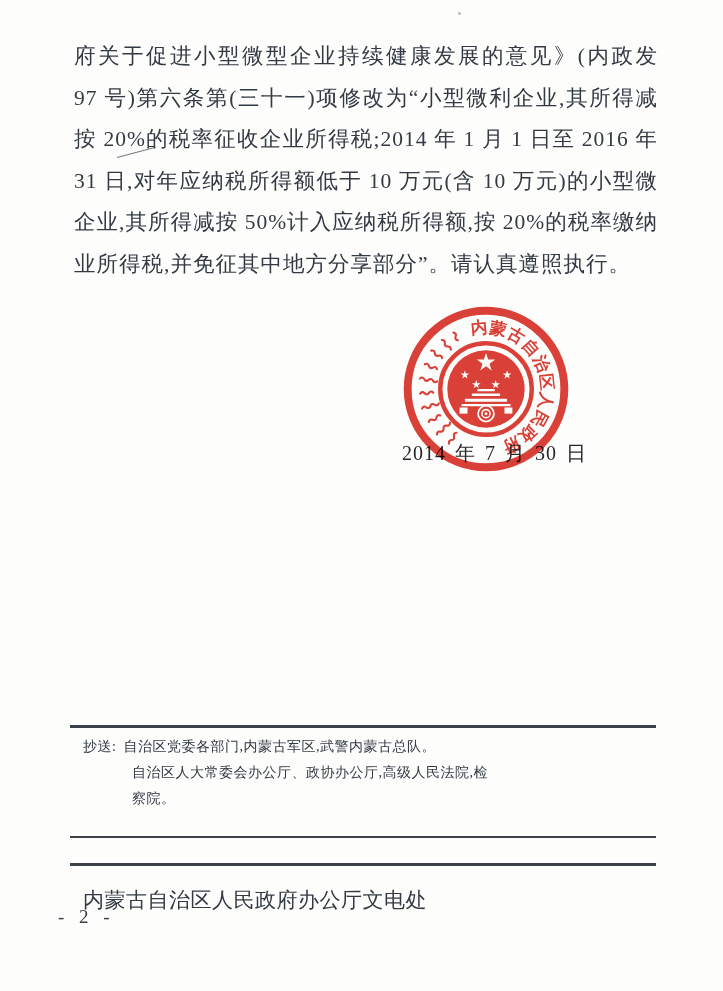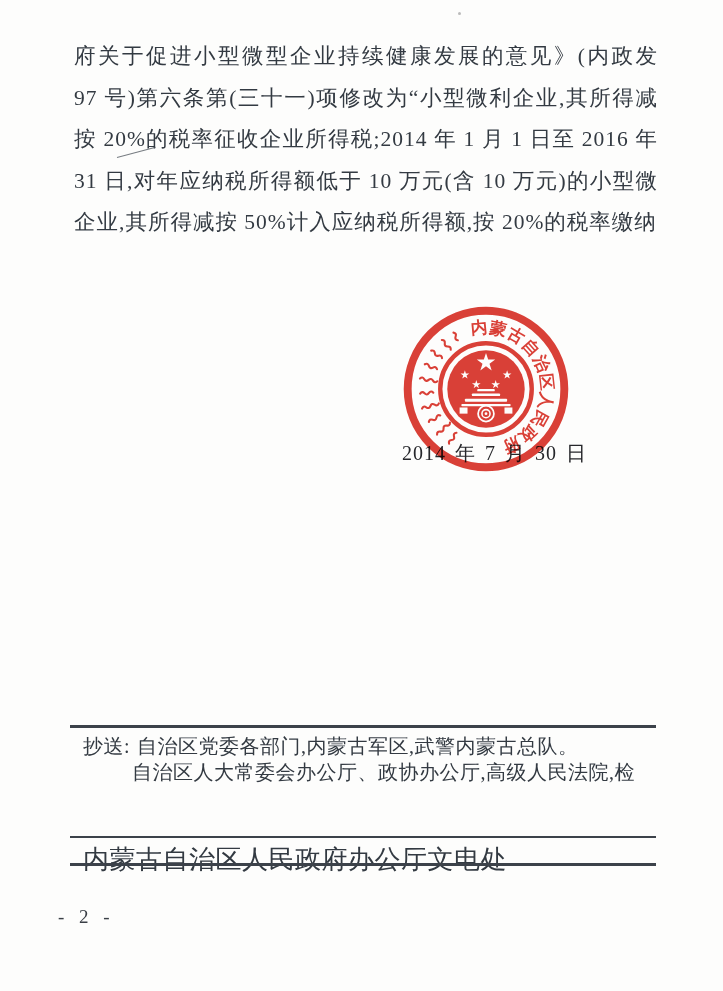--- a/index.html
+++ b/index.html
@@ -49,48 +49,49 @@
     position:absolute;left:106px;top:472px;
     font-size:20.5px;letter-spacing:3px;
   }
   
   .rule{position:absolute;left:70px;width:586px;background:#3c424a;}
   .rule-top{top:725px;height:2.6px;}
   .rule-mid{top:836px;height:1.6px;}
   .rule-bottom{top:863px;height:2.6px;}
   .cc{
     position:absolute;left:83px;top:734px;width:560px;
-    font-size:20px;line-height:25.8px;letter-spacing:.5px;
+    font-size:14px;line-height:25.8px;letter-spacing:.5px;
   }
   .cc-row{white-space:nowrap;}
   .cc-label{margin-right:7px;}
   .cc-indent{padding-left:49px;}
   .print-row{
-    position:absolute;left:83px;top:842px;width:567px;
+    position:absolute;left:83px;top:886px;width:567px;
     display:flex;justify-content:space-between;
-    font-size:26px;letter-spacing:.5px;white-space:nowrap;align-items:center;
+    font-size:21px;letter-spacing:.5px;white-space:nowrap;align-items:center;
   }
   .page-number{
     position:absolute;left:58px;top:906px;
     font-size:19px;letter-spacing:5px;color:#3a3f46;
   }
 </style>
 </head>
 <body>
 
 <div class="page">
 
   <div class="speck"></div>
 
   <div class="body-text">
     <div class="line">府关于促进小型微型企业持续健康发展的意见》(内政发〔2012〕</div>
     <div class="line">97 号)第六条第(三十一)项修改为“小型微利企业,其所得减</div>
     <div class="line">按 20%的税率征收企业所得税;2014 年 1 月 1 日至 2016 年 12 月</div>
     <div class="line">31 日,对年应纳税所得额低于 10 万元(含 10 万元)的小型微利</div>
     <div class="line">企业,其所得减按 50%计入应纳税所得额,按 20%的税率缴纳企</div>
+    <div class="line">业所得税,并免征其中地方分享部分”。请认真遵照执行。</div>
   </div>
 
   <div class="pen-mark"></div>
 
   <div class="seal-date">2014 年 7 月 30 日</div>
 
   <svg class="seal" viewBox="0 0 200 200" xmlns="http://www.w3.org/2000/svg">
     <defs>
       <polygon id="star" fill="#ffffff" points="0,-1 0.2245,-0.309 0.9511,-0.309 0.3633,0.118 0.5878,0.809 0,0.382 -0.5878,0.809 -0.3633,0.118 -0.9511,-0.309 -0.2245,-0.309"></polygon>
       <path id="seal-arc" d="M 83.4 38.2 A 64 64 0 0 1 116.6 161.8" fill="none"></path>
@@ -138,20 +139,21 @@
   </svg>
 
 
   <div class="rule rule-top"></div>
 
   <div class="cc">
     <div class="cc-row">
       <span class="cc-label">抄送:</span><span>自治区党委各部门,内蒙古军区,武警内蒙古总队。</span>
     </div>
     <div class="cc-row cc-indent">自治区人大常委会办公厅、政协办公厅,高级人民法院,检</div>
+    <div class="cc-row cc-indent">察院。</div>
   </div>
 
   <div class="rule rule-mid"></div>
 
   <div class="print-row">
     <span>内蒙古自治区人民政府办公厅文电处</span>
   </div>
 
   <div class="rule rule-bottom"></div>
 

